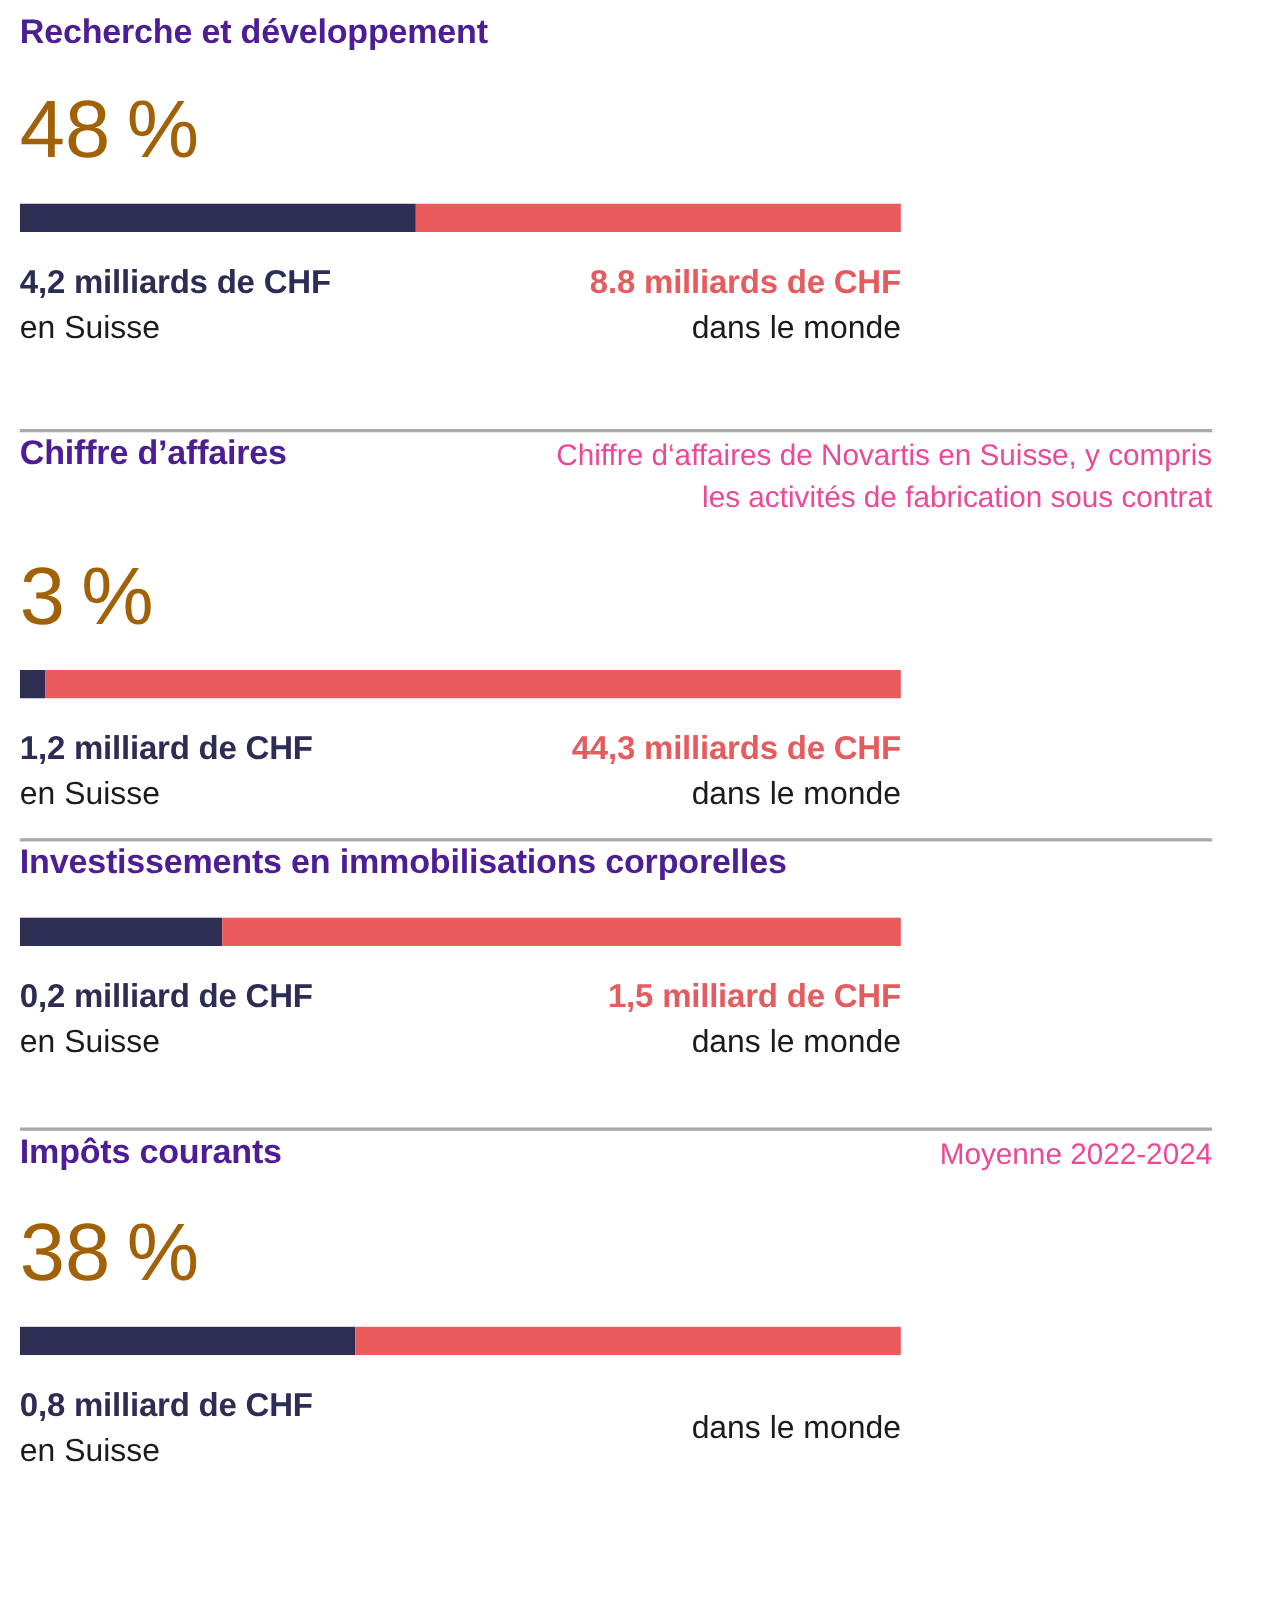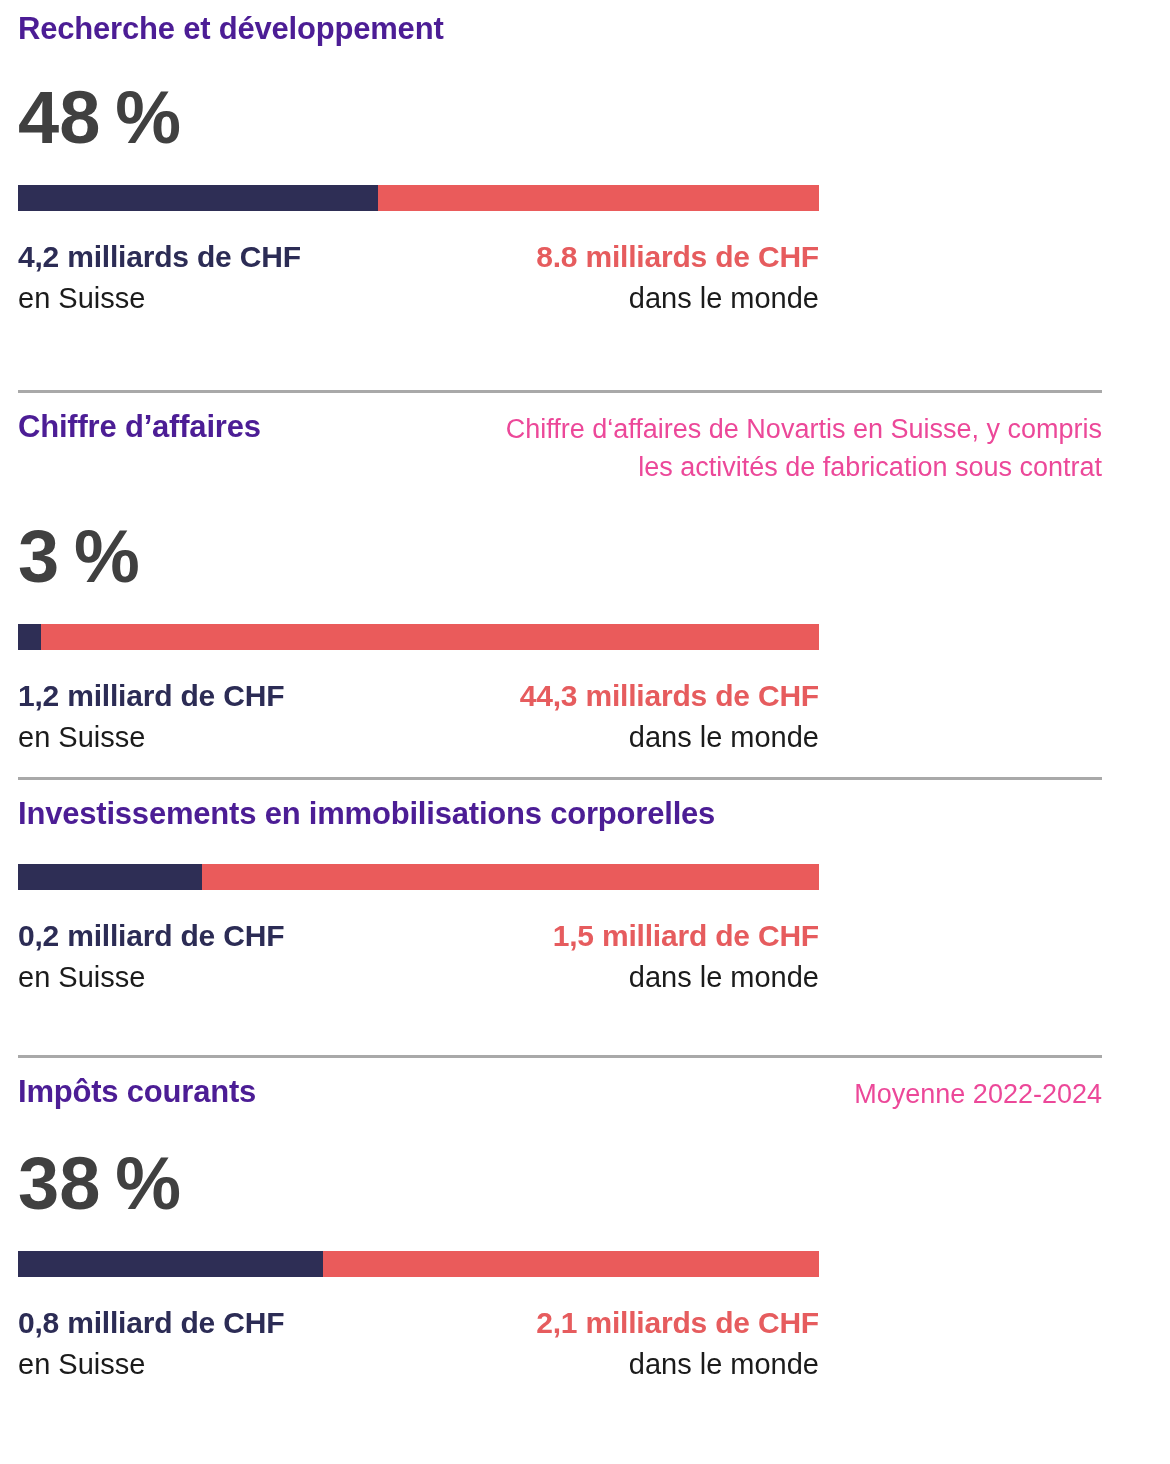--- a/index.html
+++ b/index.html
@@ -6,40 +6,40 @@
   body {
     width:1170px; height:1464px;
     font-family:"Liberation Sans","DejaVu Sans",sans-serif;
     color:#1b1b1b;
     overflow:hidden;
   }
   .page { padding:10px 0 0 18px; }
   .content { width:1084px; }
 
   section { display:block; }
-  .pad-top { padding-top:15px; }
+  .pad-top { }
 
   .header-row {
     display:flex; justify-content:space-between; align-items:flex-start;
     width:1084px;
   }
   h2.section-title {
     margin:0; font-size:31px; line-height:37px; font-weight:700;
     color:#4c1d95; letter-spacing:-0.2px;
   }
   .section-note {
     margin-top:2px;
     font-size:27px; line-height:38px; color:#ec4899;
     text-align:right; white-space:pre-line; flex-shrink:0;
   }
 
   .big-pct {
     margin-top:36px;
-    font-size:74px; line-height:70px; font-weight:700;
-    letter-spacing:-1px; color:#404040;
+    font-size:74px; line-height:70px; font-weight:400;
+    letter-spacing:-1px; color:#a16207;
   }
 
   .bar {
     margin-top:32px;
     width:801px; height:26px; display:flex; overflow:hidden;
   }
   .bar-swiss { background:#2e2e55; height:100%; }
   .bar-world { background:#ea5b5b; height:100%; flex:1; }
 
   .labels {
@@ -147,20 +147,19 @@
       <div class="bar">
         <div class="bar-swiss" style="width: 38.1%;"></div>
         <div class="bar-world"></div>
       </div>
       <div class="labels">
         <div class="label-left">
           <div class="val navy">0,8 milliard de CHF</div>
           <div class="sub">en Suisse</div>
         </div>
         <div class="label-right">
-          <div class="val red">2,1 milliards de CHF</div>
           <div class="sub">dans le monde</div>
         </div>
       </div>
     </section>
 
   </div>
 </div>
 
 </body></html>

